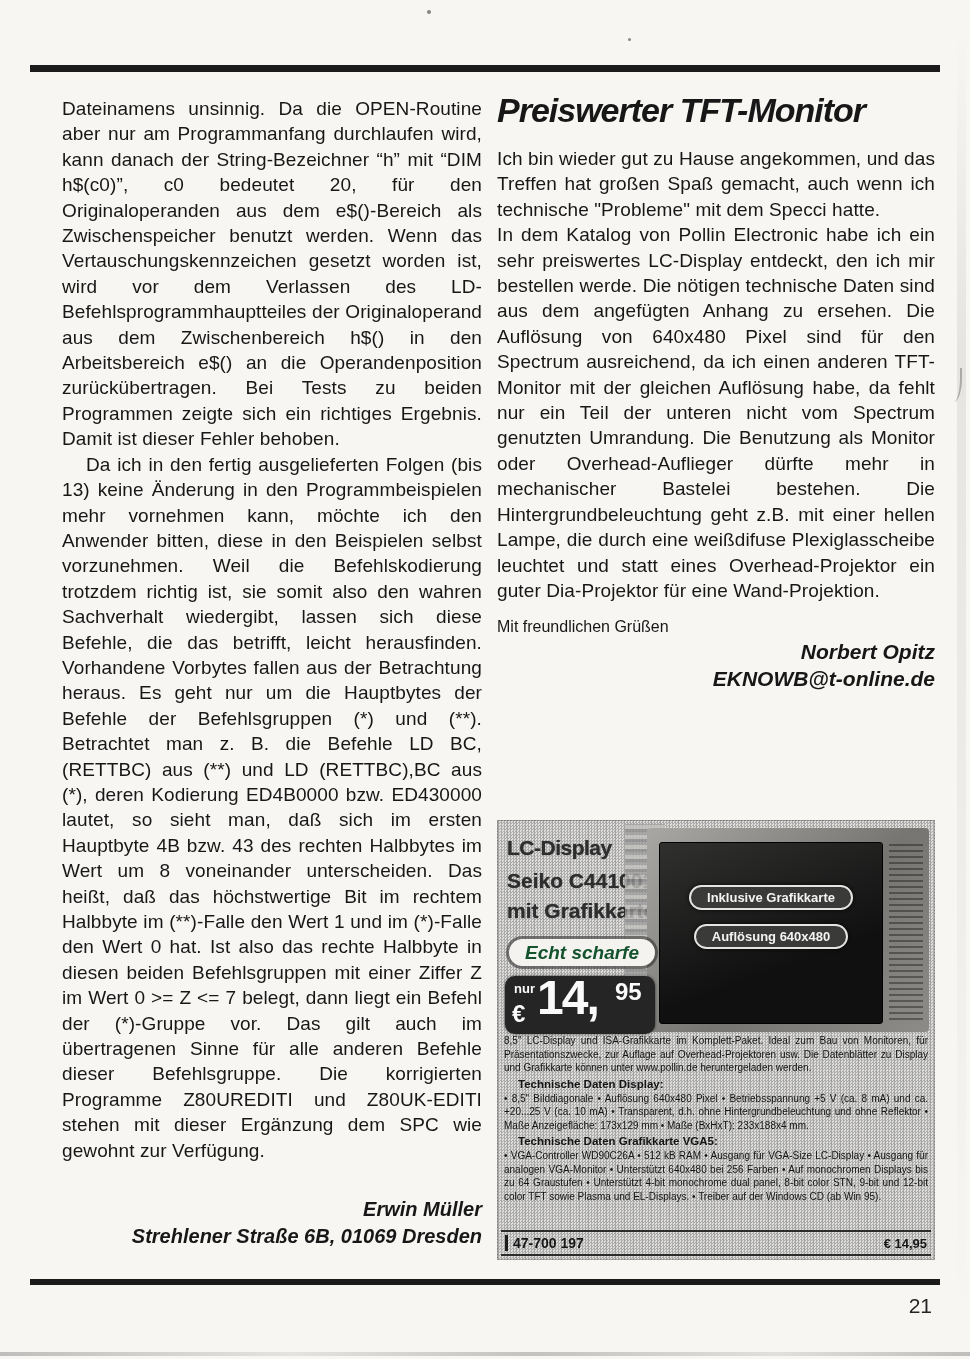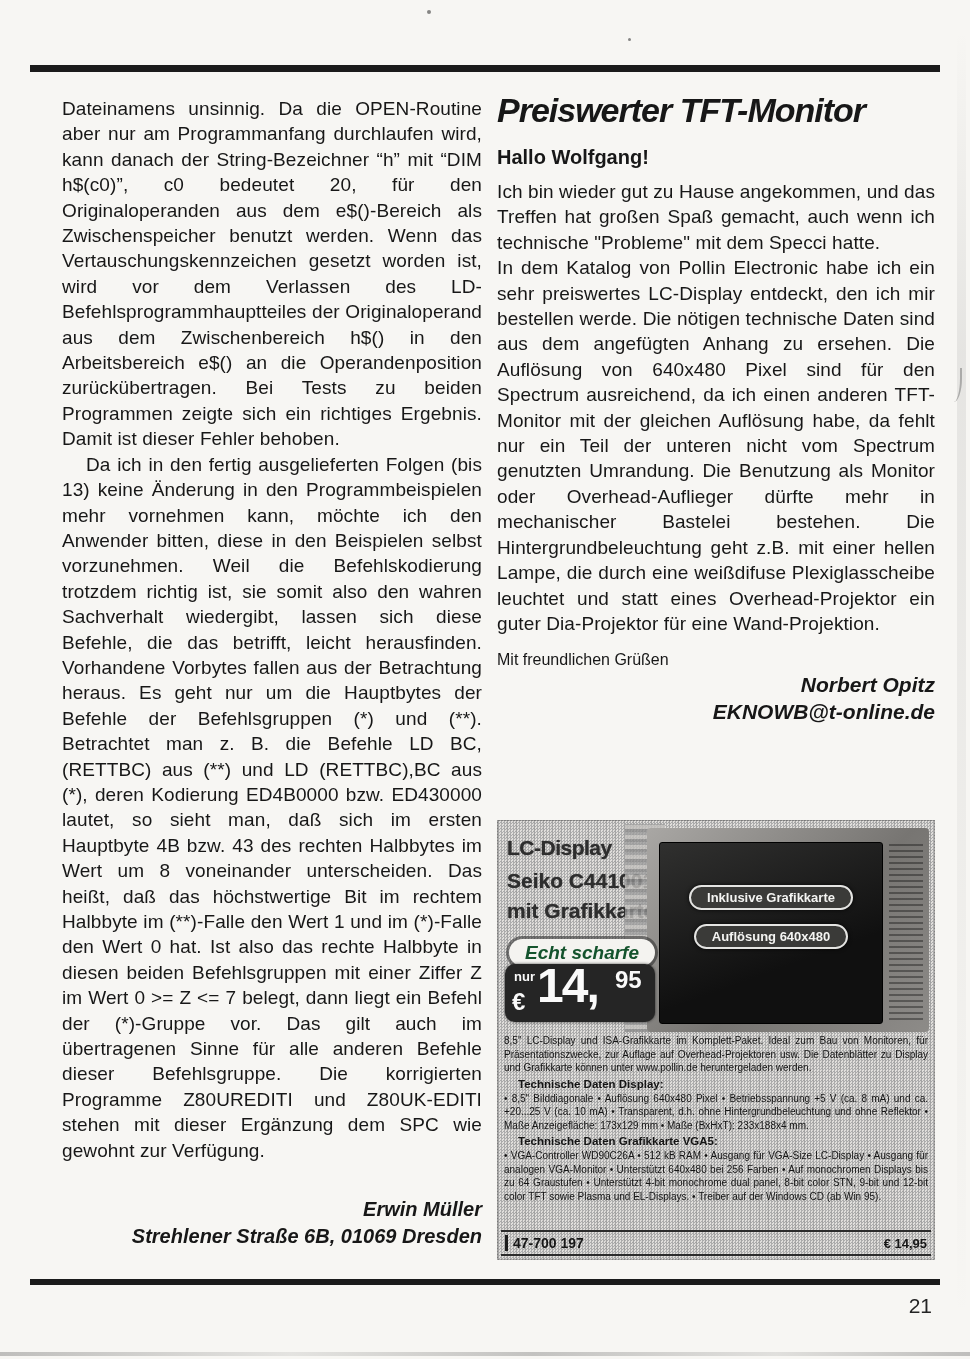--- a/index.html
+++ b/index.html
@@ -50,21 +50,21 @@
   .screen{position:absolute;left:12px;top:14px;width:222px;height:180px;
     background:linear-gradient(160deg,#30302f,#101010 65%);border:1px solid #000;border-radius:3px;
     display:flex;flex-direction:column;align-items:center;}
   .badge{margin-top:14px;background:#3a3a38;border:2px solid #e4e4e2;border-radius:14px;
     color:#f4f4f2;font-weight:bold;font-size:13px;padding:3px 16px;white-space:nowrap;
     box-shadow:0 0 4px rgba(0,0,0,.8);}
   .badge.first{margin-top:42px;}
   .banner{position:absolute;left:12px;top:119px;width:146px;height:27px;
     background:#f4f3f0;border-radius:14px;box-shadow:0 0 0 3px rgba(40,40,40,.55);
     color:#14532d;font-weight:bold;font-style:italic;font-size:19px;text-align:center;line-height:27px;}
-  .price-box{position:absolute;left:8px;top:144px;width:150px;height:58px;
+  .price-box{position:absolute;left:8px;top:156px;width:150px;height:58px;
     background:#252525;border-radius:10px;box-shadow:0 0 3px rgba(0,0,0,.7);color:#fafafa;}
   .price-box .nur{position:absolute;left:9px;top:5px;font-size:13px;font-weight:bold;}
   .price-box .eur{position:absolute;left:7px;top:24px;font-size:24px;font-weight:bold;}
   .price-box .main{position:absolute;left:32px;top:-6px;font-size:48px;font-weight:bold;letter-spacing:-2px;}
   .price-box .sup{position:absolute;left:110px;top:2px;font-size:24px;font-weight:bold;}
   .ad-text{position:absolute;left:7px;right:7px;top:214px;color:#141414;}
   .ad-text .desc{font-size:10px;line-height:13.5px;margin:0 0 2px 0;text-align:justify;
     filter:blur(.2px);}
   .ad-text h4{margin:1px 14px;font-size:11.5px;line-height:14px;filter:blur(.2px);}
   .ad-text .tech{font-size:10px;line-height:13.5px;margin:0 0 2px 0;text-align:justify;filter:blur(.2px);}
@@ -100,21 +100,20 @@
     <p class="body indent">Da ich in den fertig ausgelieferten Folgen (bis 13) keine Änderung in den Programmbeispielen mehr vornehmen kann, möchte ich den Anwender bitten, diese in den Beispielen selbst vorzunehmen. Weil die Befehlskodierung trotzdem richtig ist, sie somit also den wahren Sachverhalt wiedergibt, lassen sich diese Befehle, die das betrifft, leicht herausfinden. Vorhandene Vorbytes fallen aus der Betrachtung heraus. Es geht nur um die Hauptbytes der Befehle der Befehlsgruppen (*) und (**). Betrachtet man z. B. die Befehle LD BC,(RETTBC) aus (**) und LD (RETTBC),BC aus (*), deren Kodierung ED4B0000 bzw. ED430000 lautet, so sieht man, daß sich im ersten Hauptbyte 4B bzw. 43 des rechten Halbbytes im Wert um 8 voneinander unterscheiden. Das heißt, daß das höchstwertige Bit im rechtem Halbbyte im (**)-Falle den Wert 1 und im (*)-Falle den Wert 0 hat. Ist also das rechte Halbbyte in diesen beiden Befehlsgruppen mit einer Ziffer Z im Wert 0 &gt;= Z &lt;= 7 belegt, dann liegt ein Befehl der (*)-Gruppe vor. Das gilt auch im übertragenen Sinne für alle anderen Befehle dieser Befehlsgruppe. Die korrigierten Programme Z80UREDITI und Z80UK-EDITI stehen mit dieser Ergänzung dem SPC wie gewohnt zur Verfügung.</p>
   </div>
 
   <div class="sig-left">
     <div>Erwin Müller</div>
     <div>Strehlener Straße 6B, 01069 Dresden</div>
   </div>
 
   <div class="col-right">
     <h1 class="title">Preiswerter TFT-Monitor</h1>
-    <p class="salutation">Hallo Wolfgang!</p>
     <p class="body">Ich bin wieder gut zu Hause angekommen, und das Treffen hat großen Spaß gemacht, auch wenn ich technische "Probleme" mit dem Specci hatte.</p>
     <p class="body">In dem Katalog von Pollin Electronic habe ich ein sehr preiswertes LC-Display entdeckt, den ich mir bestellen werde. Die nötigen technische Daten sind aus dem angefügten Anhang zu ersehen. Die Auflösung von 640x480 Pixel sind für den Spectrum ausreichend, da ich einen anderen TFT-Monitor mit der gleichen Auflösung habe, da fehlt nur ein Teil der unteren nicht vom Spectrum genutzten Umrandung. Die Benutzung als Monitor oder Overhead-Auflieger dürfte mehr in mechanischer Bastelei bestehen. Die Hintergrundbeleuchtung geht z.B. mit einer hellen Lampe, die durch eine weißdifuse Plexiglasscheibe leuchtet und statt eines Overhead-Projektor ein guter Dia-Projektor für eine Wand-Projektion.</p>
     <p class="closing">Mit freundlichen Grüßen</p>
     <div class="sig-right">
       <div>Norbert Opitz</div>
       <div>EKNOWB@t-online.de</div>
     </div>
   </div>
 
   <div class="ad">

